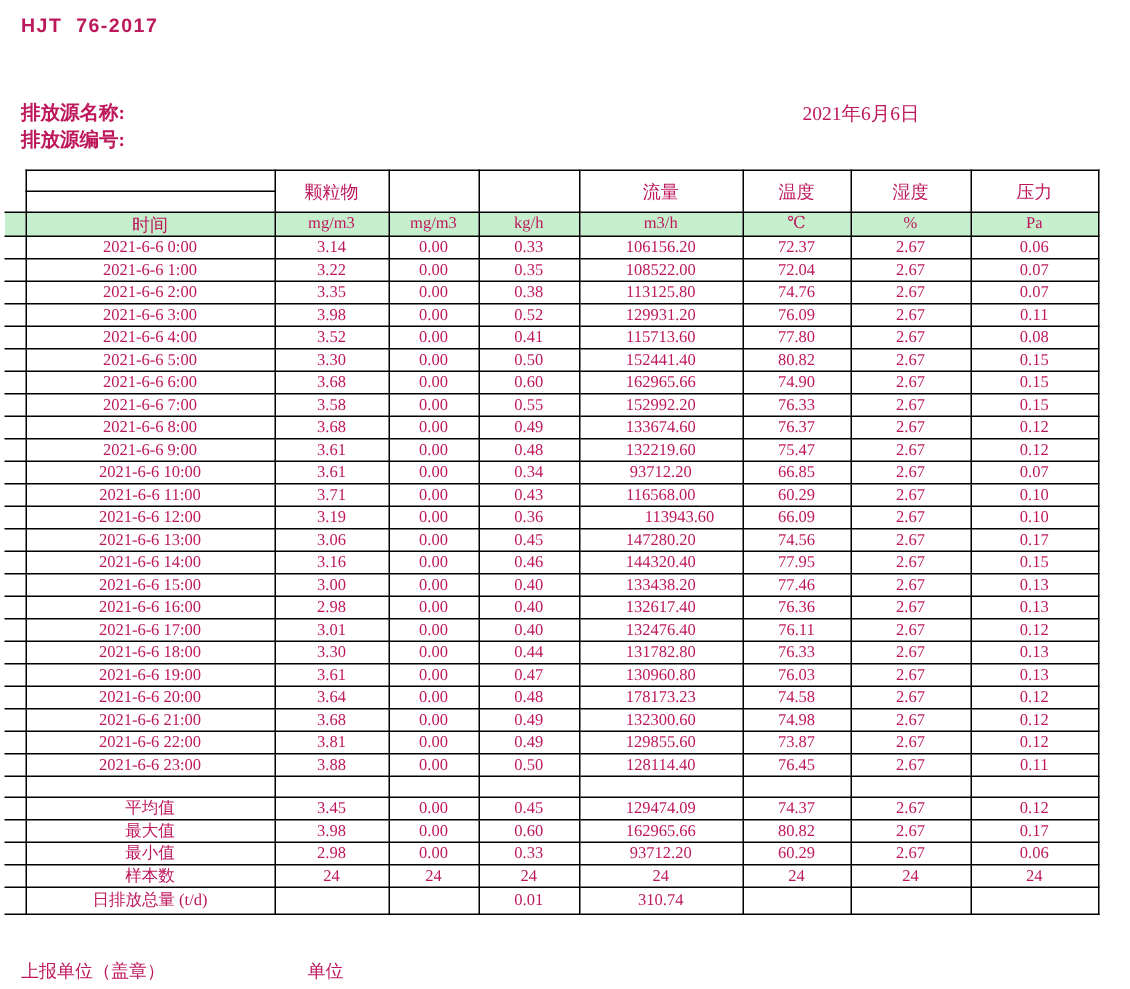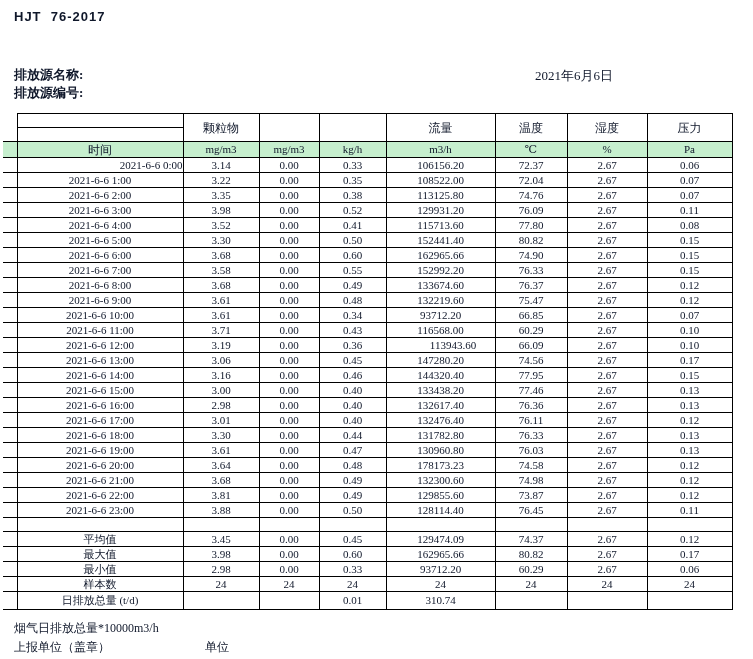--- a/index.html
+++ b/index.html
@@ -1,17 +1,17 @@
 <!DOCTYPE html>
 <html><head>
 <meta charset="utf-8">
 <style>
   html,body{margin:0;padding:0;background:#fff;}
   #page{position:relative;width:753px;height:659px;background:#ffffff;overflow:hidden;
-        font-family:"Liberation Serif","DejaVu Serif",serif;color:#0f172a;}
+        font-family:"Liberation Serif","DejaVu Serif",serif;color:#be185d;}
   .abs{position:absolute;white-space:pre;}
   #doc-code{left:14px;top:9px;font-size:13px;font-weight:bold;font-family:"Liberation Sans","DejaVu Sans",sans-serif;letter-spacing:1px;}
   #report-title{left:196px;top:28px;font-size:15px;font-weight:bold;letter-spacing:1px;}
   #source-name{left:14px;top:66px;font-size:13px;font-weight:bold;text-align:center;}
   #source-code{left:14px;top:84px;font-size:13px;font-weight:bold;}
   #report-date{left:535px;top:67px;font-size:13px;}
   #footer-note{left:14px;top:620px;font-size:12px;}
   #report-unit{left:14px;top:639px;font-size:12px;}
   #unit-label{left:205px;top:639px;font-size:12px;}
 
@@ -74,21 +74,21 @@
         <td class="green" style="background: rgb(198, 239, 206); border-color: rgb(0, 0, 0);">kg/h</td>
         <td class="green" style="background: rgb(198, 239, 206); border-color: rgb(0, 0, 0);">m3/h</td>
         <td class="green" style="background: rgb(198, 239, 206); border-color: rgb(0, 0, 0);">℃</td>
         <td class="green" style="background: rgb(198, 239, 206); border-color: rgb(0, 0, 0);">%</td>
         <td class="green" style="background: rgb(198, 239, 206); border-color: rgb(0, 0, 0);">Pa</td>
       </tr>
     </tbody>
     <tbody>
         <tr class="data-row">
       <td class="sliver" style="border-color: rgb(0, 0, 0);"></td>
-      <td style="border-color: rgb(0, 0, 0); text-align: right;">2021-6-6 0:00</td>
+      <td style="border-color: rgb(0, 0, 0);">2021-6-6 0:00</td>
       <td style="border-color: rgb(0, 0, 0);">3.14</td>
       <td style="border-color: rgb(0, 0, 0);">0.00</td>
       <td style="border-color: rgb(0, 0, 0);">0.33</td>
       <td style="border-color: rgb(0, 0, 0);">106156.20</td>
       <td style="border-color: rgb(0, 0, 0);">72.37</td>
       <td style="border-color: rgb(0, 0, 0);">2.67</td>
       <td style="border-color: rgb(0, 0, 0);">0.06</td>
     </tr>
         <tr class="data-row">
       <td class="sliver" style="border-color: rgb(0, 0, 0);"></td>
@@ -409,17 +409,16 @@
       <td style="border-color: rgb(0, 0, 0);"></td>
       <td style="border-color: rgb(0, 0, 0);">0.01</td>
       <td style="border-color: rgb(0, 0, 0);">310.74</td>
       <td style="border-color: rgb(0, 0, 0);"></td>
       <td style="border-color: rgb(0, 0, 0);"></td>
       <td style="border-color: rgb(0, 0, 0);"></td>
     </tr>
       </tbody>
   </table>
 
-  <div id="footer-note" class="abs">烟气日排放总量*10000m3/h</div>
   <div id="report-unit" class="abs">上报单位（盖章）</div>
   <div id="unit-label" class="abs">单位</div>
 
 </div>
 
 </body></html>

